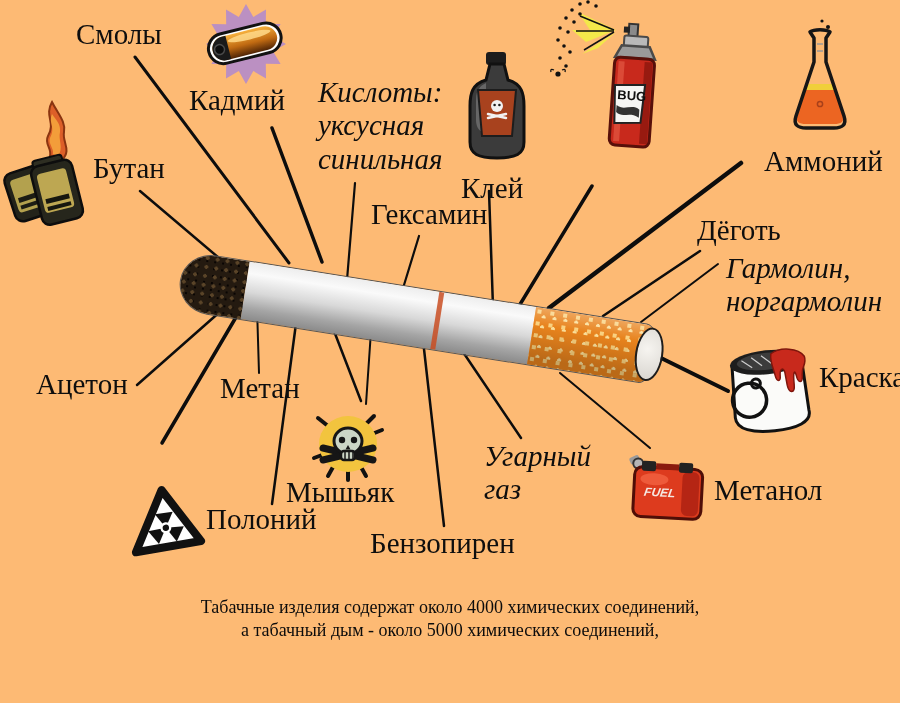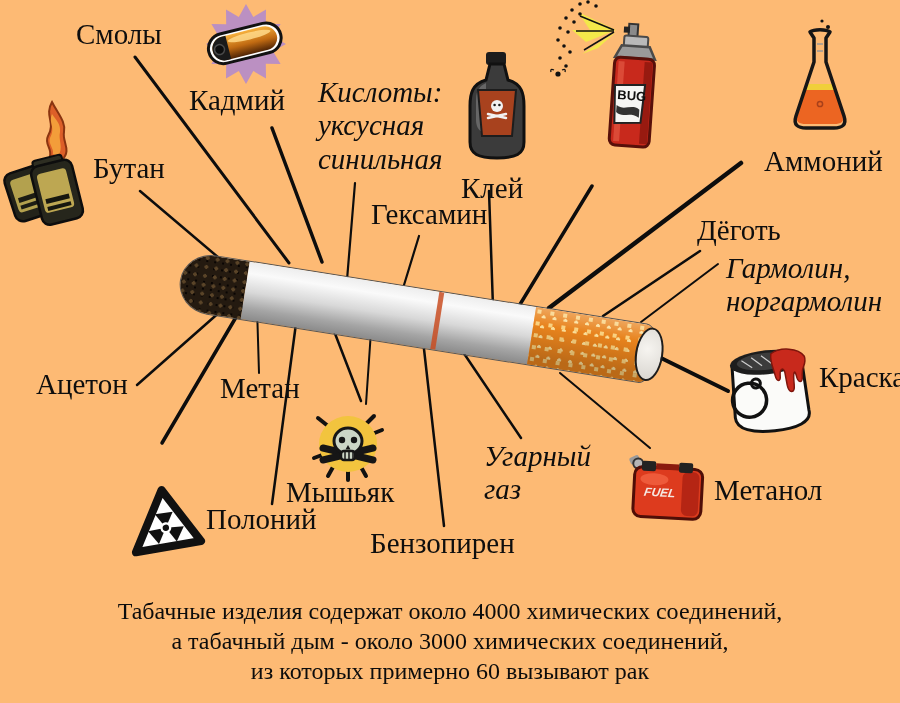--- a/index.html
+++ b/index.html
@@ -53,21 +53,21 @@
   .cig-body{flex:1;background:linear-gradient(180deg,#ededed 0%,#fafafa 20%,#d8d8d8 52%,#a5a5a5 80%,#8b8b8b 100%);}
   .cig-band{position:absolute;left:257px;top:0;width:5px;height:100%;background:#c94e22;opacity:.85;}
   .cig-filter{width:125px;background-color:#e8831d;
               background-image:linear-gradient(180deg,rgba(255,255,255,.28),rgba(0,0,0,0) 30%,rgba(0,0,0,.2) 88%),
                                radial-gradient(circle 2.5px at 4px 4px,#f9d07d 95%,transparent),
                                radial-gradient(circle 2px at 9px 9px,#fbdf9a 95%,transparent);
               background-size:100% 100%,13px 12px,11px 10px;}
   .cig-cap{position:absolute;right:-7px;top:3px;width:28px;height:54px;border-radius:50%;
            background:radial-gradient(circle at 40% 40%,#f6f4f0,#d7d4ce);border:2.5px solid #1d1d1d;box-sizing:border-box;}
   
-  .footer{position:absolute;left:0;right:0;top:596px;text-align:center;font-size:24px;line-height:1.26;color:#0c0c0c;}
+  .footer{position:absolute;left:0;right:0;top:596px;text-align:center;font-size:18px;line-height:1.26;color:#0c0c0c;}
 </style>
 </head>
 <body>
 
 <div class="canvas">
 
   <svg id="connector-svg">
       <line x1="289" y1="263" x2="135" y2="57" stroke="#0d0d0d" stroke-width="3" stroke-linecap="round"></line>
       <line x1="322" y1="262" x2="272" y2="128" stroke="#0d0d0d" stroke-width="3.5" stroke-linecap="round"></line>
       <line x1="252" y1="286" x2="140" y2="191" stroke="#0d0d0d" stroke-width="2.5" stroke-linecap="round"></line>
@@ -291,17 +291,16 @@
         <polygon points="43,46 25,47 34,61"></polygon>
         <polygon points="43,46 61,47 52,61"></polygon>
       </g>
       <circle cx="43" cy="46" r="5.5" fill="#fff"></circle>
       <circle cx="43" cy="46" r="3.2" fill="#111"></circle>
     </g>
   </svg>
 
   <div class="footer">
     <div>Табачные изделия содержат около 4000 химических соединений,</div>
-    <div>а табачный дым - около 3000 химических соединений,</div>
-    <div>из которых примерно 60 вызывают рак</div>
+    <div>а табачный дым - около 5000 химических соединений,</div>
   </div>
 
 </div>
 
 </body></html>

